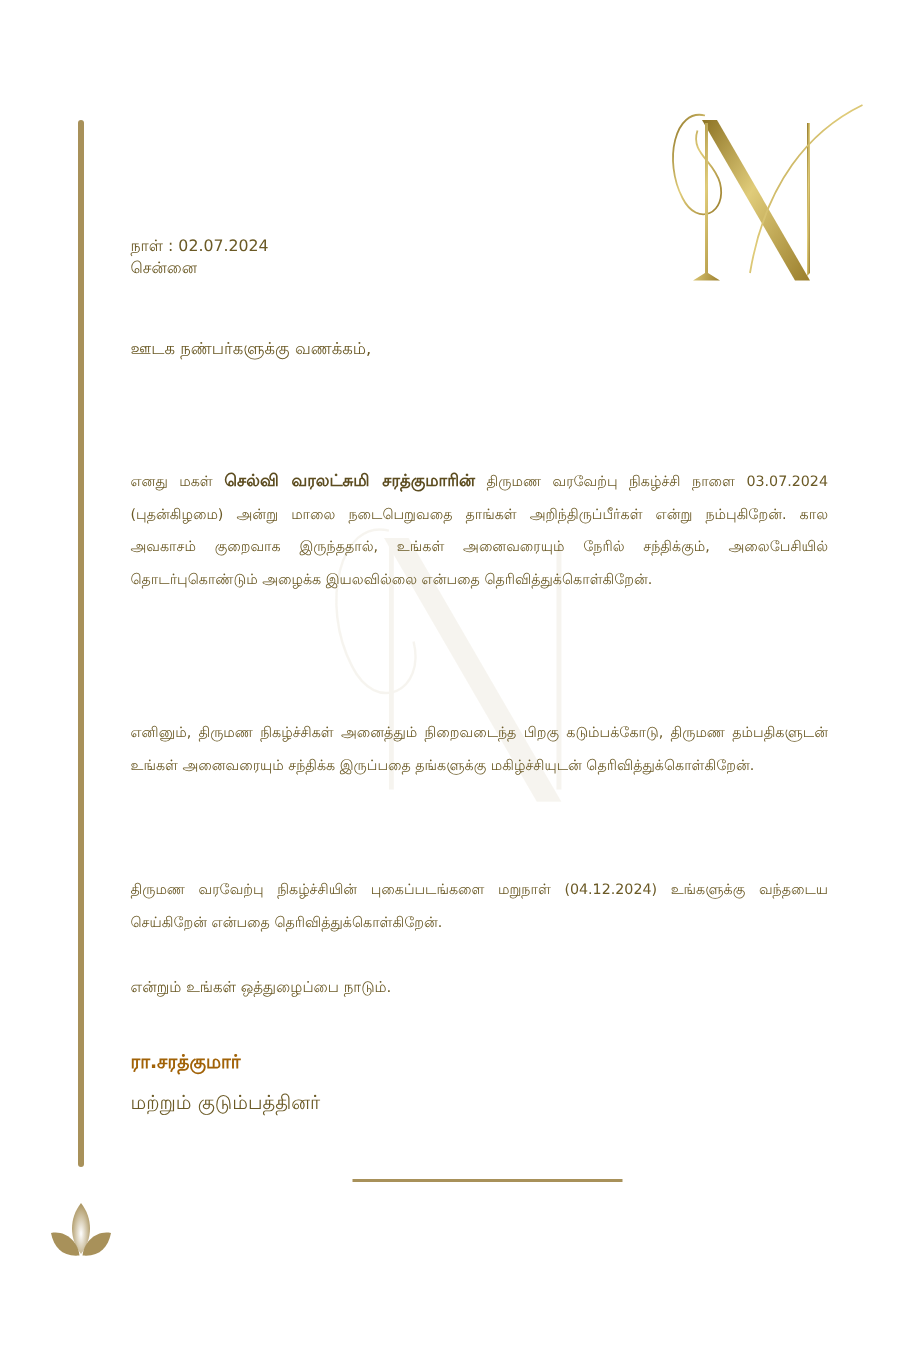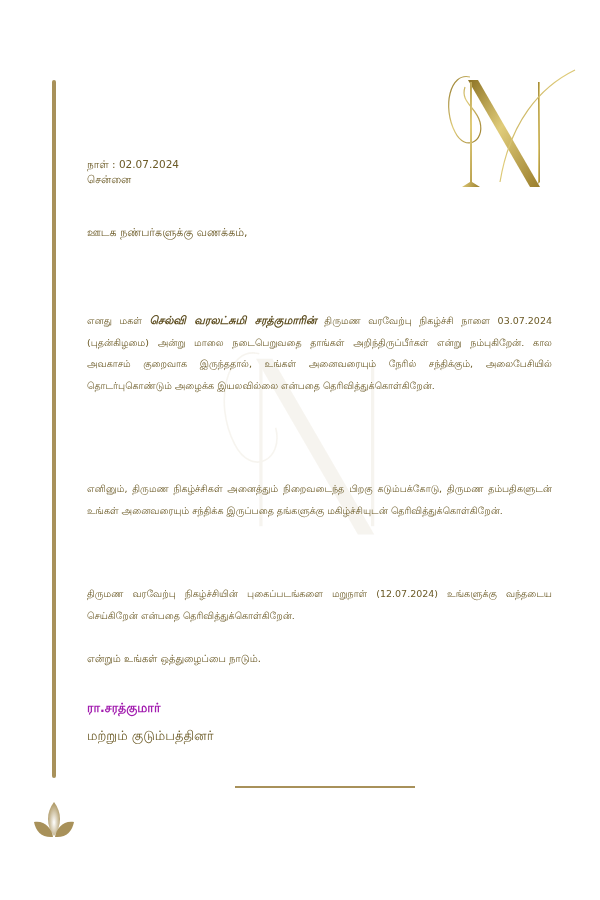--- a/index.html
+++ b/index.html
@@ -6,26 +6,26 @@
     body {
       width: 600px; height: 900px; background: #ffffff; position: relative; overflow: hidden;
       font-family: "DejaVu Sans", "Liberation Sans", sans-serif; color: #6b5a26;
     }
     .vline { position: absolute; left: 52px; top: 80px; width: 4px; height: 698px; background: #a8915a; border-radius: 2px; }
     .monogram { position: absolute; left: 440px; top: 62px; width: 140px; height: 135px; }
     .watermark { position: absolute; left: 210px; top: 300px; width: 230px; height: 280px; opacity: 0.09; }
     .meta { position: absolute; left: 87px; top: 117px; font-size: 10.5px; line-height: 15px; color: #6b5a26; margin-top: 40px; }
     .greet { position: absolute; left: 87px; top: 222px; font-size: 11px; line-height: 22px; color: #6b5a26; }
     .para { position: absolute; left: 87px; width: 465px; font-size: 9.5px; line-height: 21.5px; text-align: justify; color: #6b5a26; }
-    .para b { font-weight: bold; font-size: 11px; color: #5c4c1f; font-style: italic; }
+    .para b { font-weight: bold; font-size: 11px; color: #5c4c1f; }
     .p1 { top: 310px; }
     .p2 { top: 478px; }
     .p3 { top: 583px; }
     .closing { position: absolute; left: 87px; top: 653px; font-size: 10px; color: #6b5a26; }
-    .signer { position: absolute; left: 87px; top: 700px; font-size: 12.5px; font-weight: bold; color: #a21caf; }
+    .signer { position: absolute; left: 87px; top: 700px; font-size: 12.5px; font-weight: bold; color: #a16207; }
     .signer-sub { position: absolute; left: 87px; top: 728px; font-size: 13px; color: #6b5a26; }
     .hline { position: absolute; left: 235px; top: 786px; width: 180px; height: 2px; background: #a8915a; }
     .lotus { position: absolute; left: 32px; top: 800px; width: 44px; height: 40px; }
   </style>
 </head>
 <body>
 
 <div class="vline"></div>
 
 <svg class="monogram" viewBox="0 0 140 135">
@@ -57,21 +57,21 @@
 </div>
 
 <div class="greet">
   <div>ஊடக நண்பர்களுக்கு வணக்கம்,</div>
 </div>
 
 <div class="para p1"><span>எனது மகள் </span><b>செல்வி  வரலட்சுமி சரத்குமாரின்</b><span> திருமண வரவேற்பு நிகழ்ச்சி நாளை 03.07.2024 (புதன்கிழமை) அன்று மாலை நடைபெறுவதை தாங்கள் அறிந்திருப்பீர்கள் என்று நம்புகிறேன். கால அவகாசம் குறைவாக இருந்ததால், உங்கள் அனைவரையும் நேரில் சந்திக்கும், அலைபேசியில் தொடர்புகொண்டும் அழைக்க இயலவில்லை என்பதை தெரிவித்துக்கொள்கிறேன்.</span></div>
 
 <div class="para p2">எனினும், திருமண நிகழ்ச்சிகள் அனைத்தும் நிறைவடைந்த பிறகு கடும்பக்கோடு, திருமண தம்பதிகளுடன் உங்கள் அனைவரையும் சந்திக்க இருப்பதை தங்களுக்கு மகிழ்ச்சியுடன் தெரிவித்துக்கொள்கிறேன்.</div>
 
-<div class="para p3">திருமண வரவேற்பு நிகழ்ச்சியின் புகைப்படங்களை மறுநாள் (12.07.2024) உங்களுக்கு வந்தடைய செய்கிறேன் என்பதை தெரிவித்துக்கொள்கிறேன்.</div>
+<div class="para p3">திருமண வரவேற்பு நிகழ்ச்சியின் புகைப்படங்களை மறுநாள் (04.12.2024) உங்களுக்கு வந்தடைய செய்கிறேன் என்பதை தெரிவித்துக்கொள்கிறேன்.</div>
 
 <div class="closing">என்றும் உங்கள் ஒத்துழைப்பை நாடும்.</div>
 <div class="signer">ரா.சரத்குமார்</div>
 <div class="signer-sub">மற்றும் குடும்பத்தினர்</div>
 
 <div class="hline"></div>
 
 <svg class="lotus" viewBox="0 0 44 40">
   <defs>
     <radialGradient id="lg" cx="0.5" cy="0.6" r="0.6">

